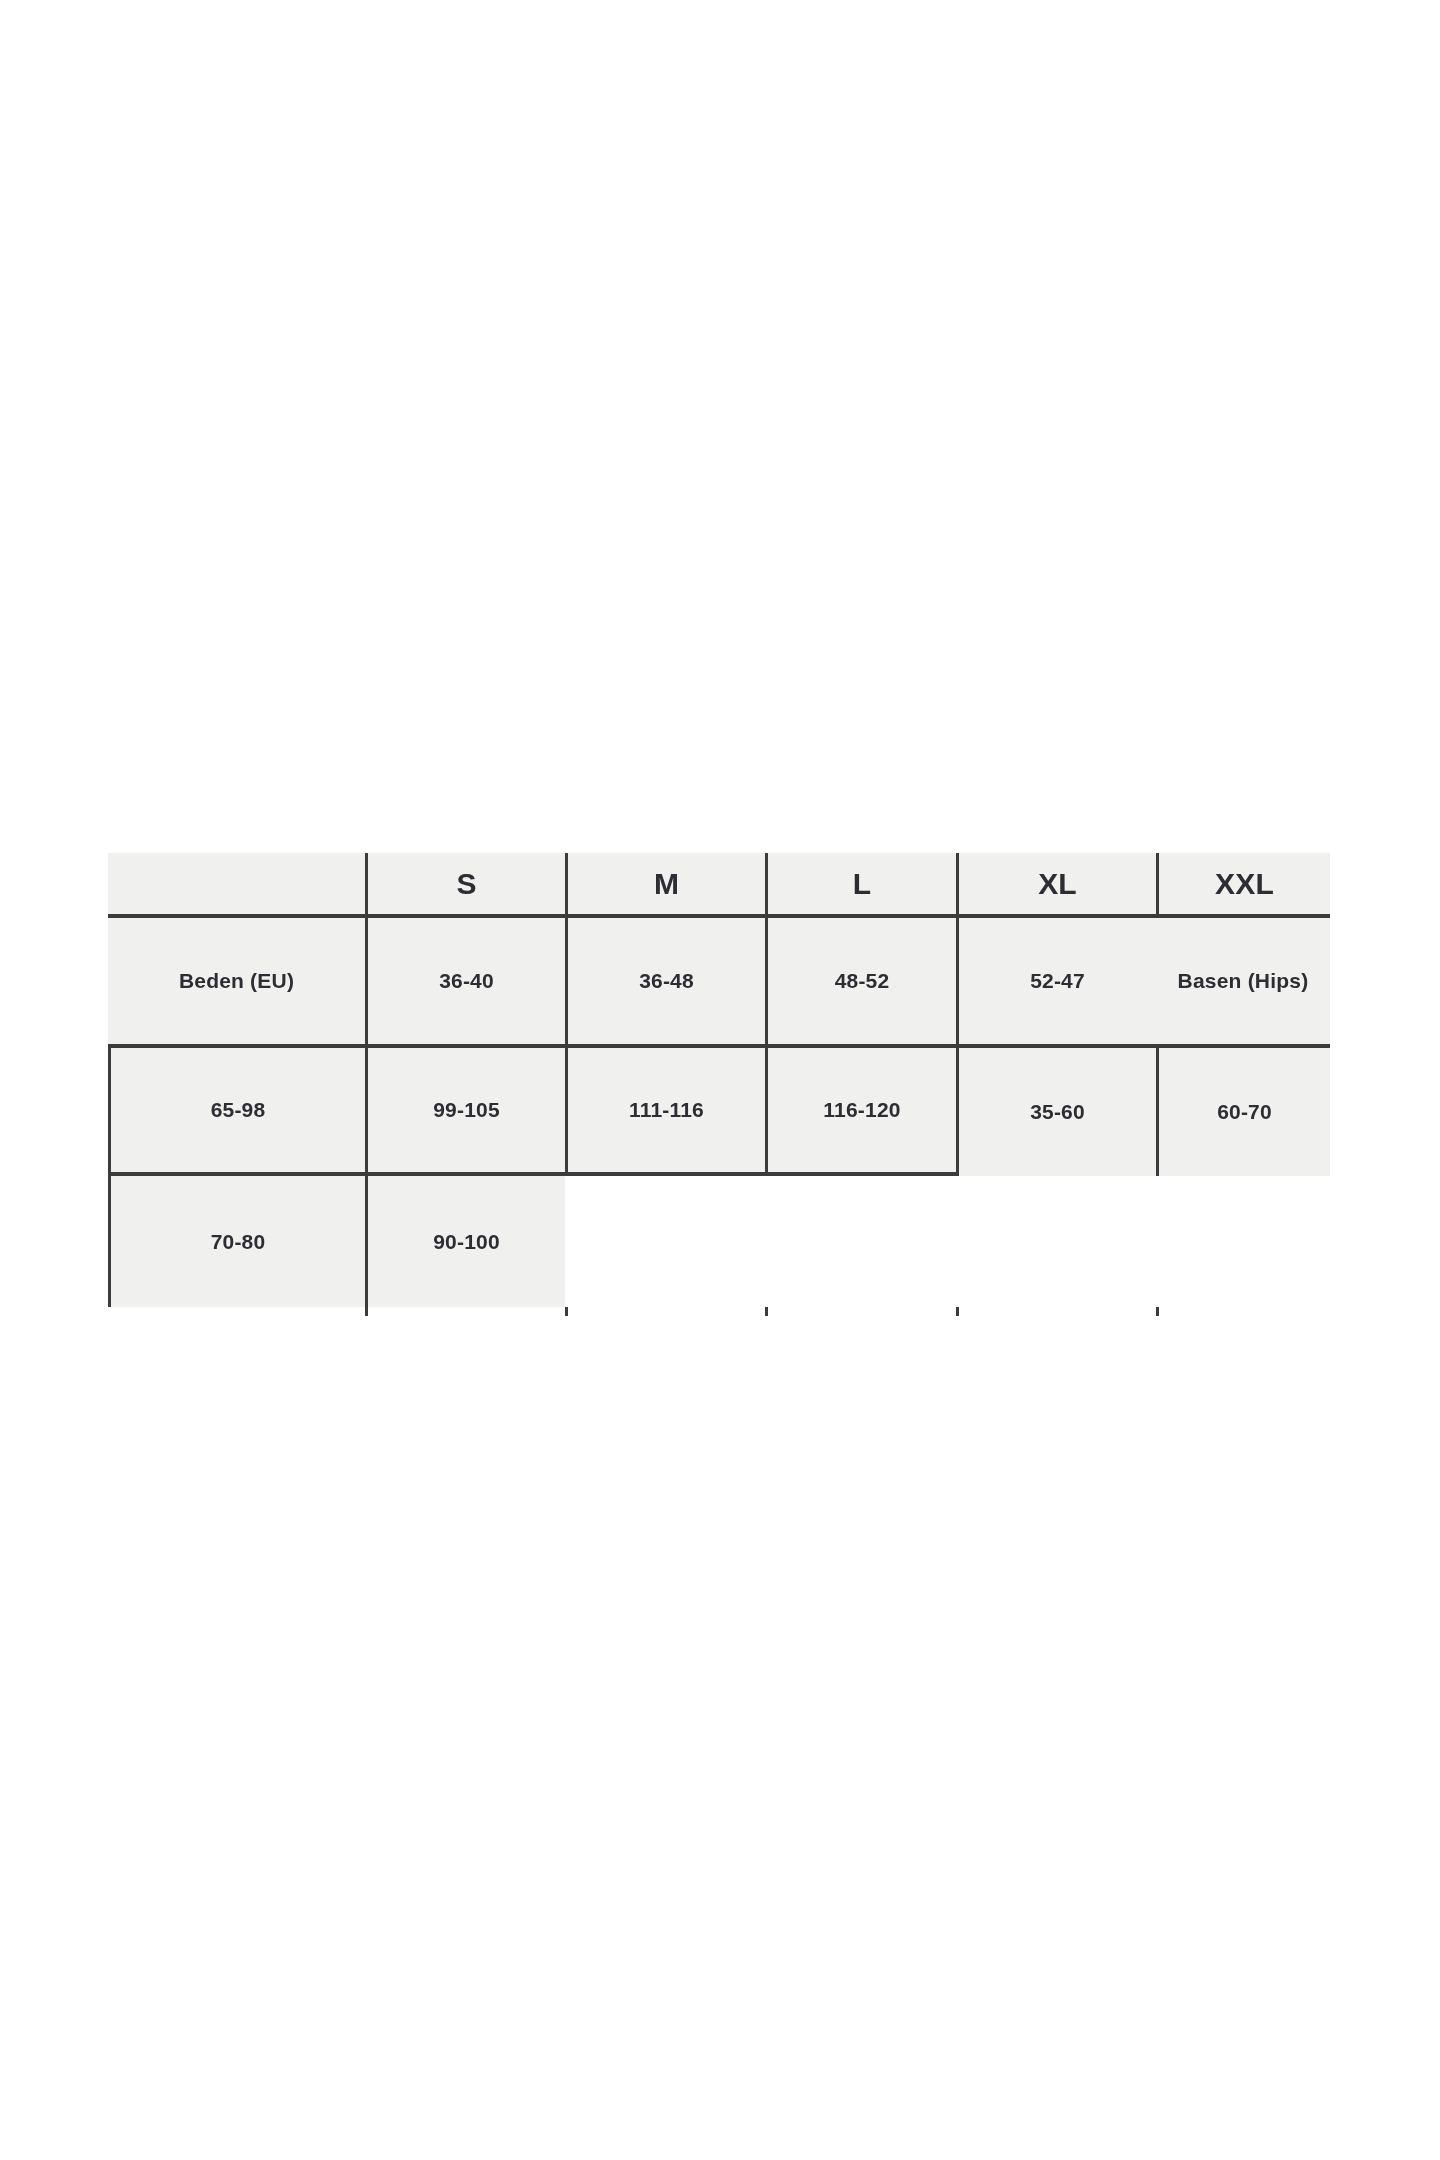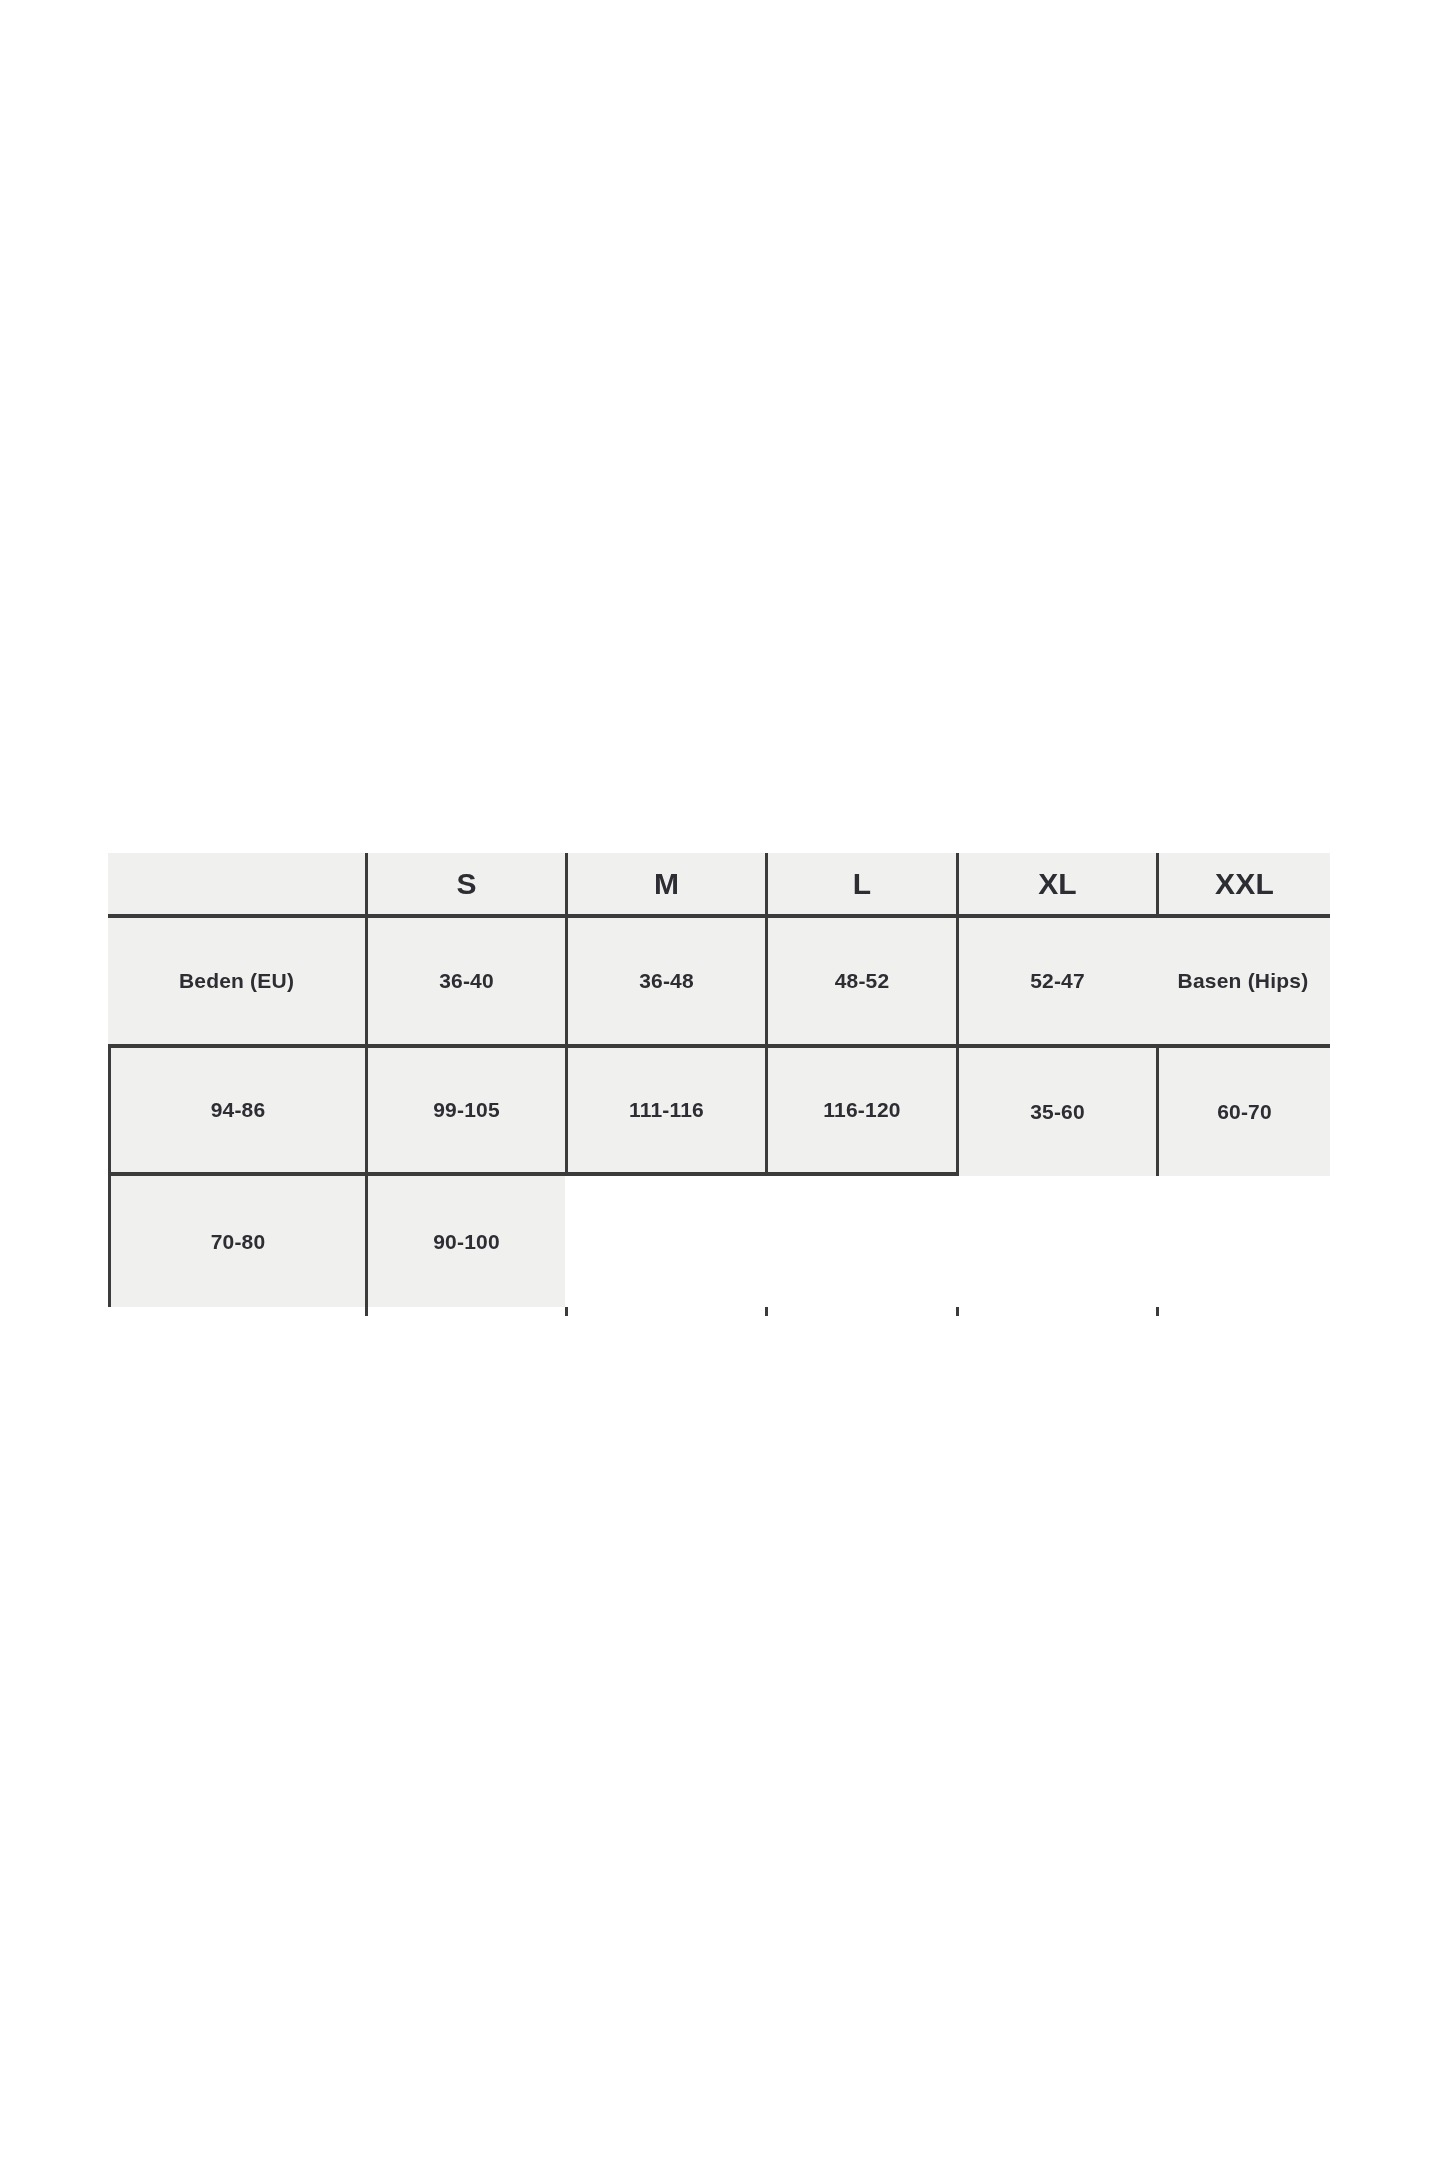--- a/index.html
+++ b/index.html
@@ -63,21 +63,21 @@
 
       <style>.grid > .c:first-child { border-bottom: 4px solid #3b3b3b; }</style>
 
       <div class="c hline">Beden (EU)</div>
       <div class="c vline hline">36-40</div>
       <div class="c vline hline">36-48</div>
       <div class="c vline hline">48-52</div>
       <div class="c vline hline">52-47</div>
 
       <div class="c hline">Basen (Hips)</div>
-      <div class="c vline hline">94-86</div>
+      <div class="c vline hline">65-98</div>
       <div class="c vline hline">99-105</div>
       <div class="c vline hline">111-116</div>
       <div class="c vline hline">116-120</div>
 
       <div class="c vline">35-60</div>
       <div class="c vline">60-70</div>
       <div class="c vline">70-80</div>
       <div class="c vline">90-100</div>
     </div>
 

